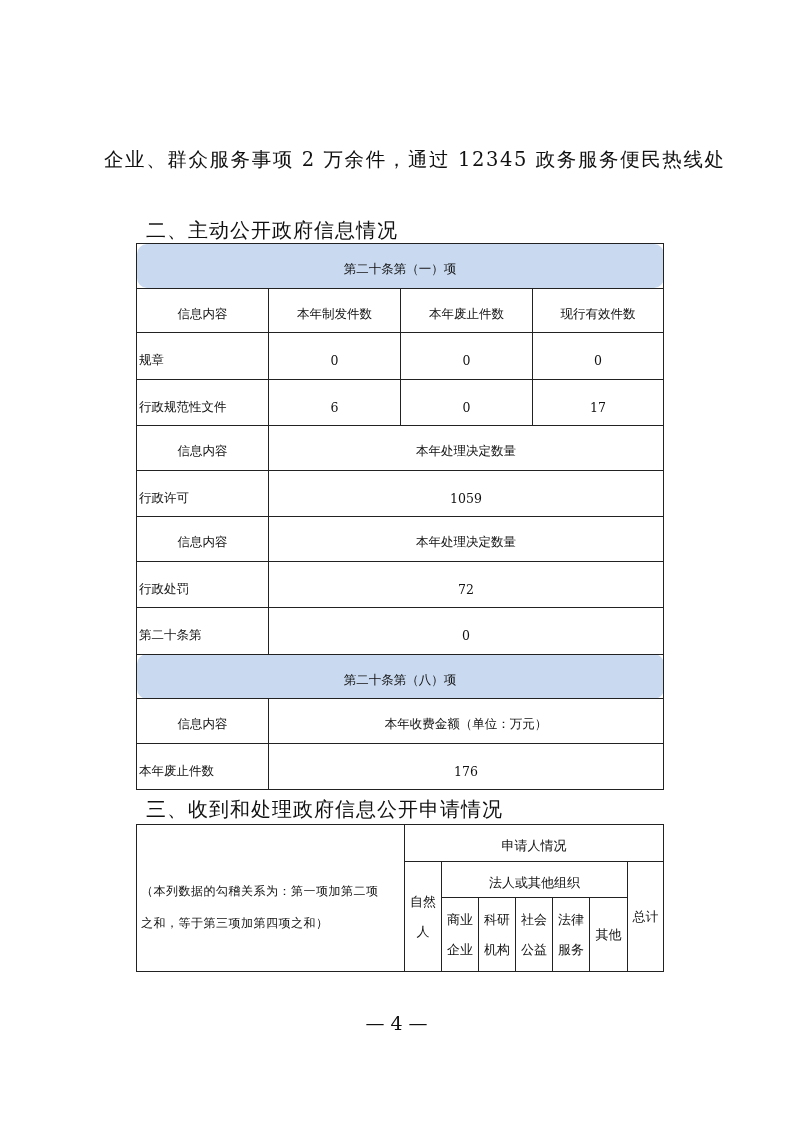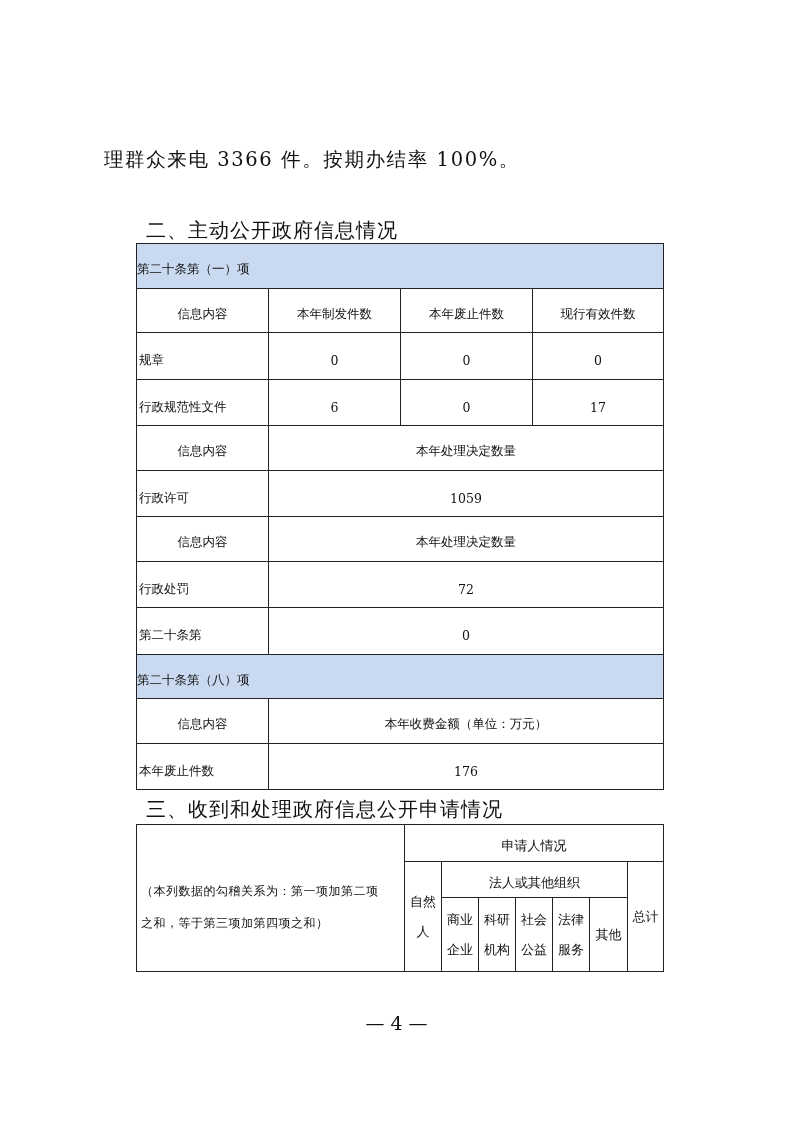--- a/index.html
+++ b/index.html
@@ -4,35 +4,35 @@
 <style>
   html, body { margin:0; padding:0; background:#ffffff; }
   body { width:793px; height:1122px; position:relative; overflow:hidden;
          font-family:"DejaVu Serif","Liberation Serif",serif; color:#111; }
   .para { position:absolute; left:104px; width:600px; font-size:19.5px; letter-spacing:1.6px; line-height:36px; }
   .para p { margin:0; white-space:nowrap; }
   .h2 { position:absolute; left:146px; font-family:"DejaVu Sans","Liberation Sans",sans-serif; font-size:20px; letter-spacing:1px; white-space:nowrap; }
   table { border-collapse:collapse; position:absolute; left:136px; table-layout:fixed; }
   td { border:1.5px solid #222; font-size:12.5px; padding:0; height:35.5px; vertical-align:middle; }
   .t1 td { font-family:"DejaVu Serif","Liberation Serif",serif; }
-  .sec td.hd { background:#c9daf0; text-align:left; padding-top:8px; }
+  .sec td.hd { background:#c9daf0; text-align:center; padding-top:8px;border-radius:10px; }
   .c { text-align:center; }
   .l { text-align:left; padding-left:2px; padding-top:10px; }
   .num { font-family:"DejaVu Sans","Liberation Sans",sans-serif; text-align:center; padding-top:10px; font-size:12.5px; }
   .hdrcell { text-align:center; padding-top:8px; }
   .t3 td { font-size:13px; height:auto; }
   .t3 .note { text-align:left; line-height:32px; font-size:12px; padding-left:4px; letter-spacing:0.5px;}
   .vt { text-align:center; line-height:30px; font-size:13px; }
   .page { position:absolute; top:1012px; left:0; width:793px; text-align:center; font-size:19px; }
 </style>
 </head>
 <body>
 
 <div class="para" style="top:142px;">
-  <p>理群众来电 3366 件。按期办结率 100%。</p>
+  <p>企业、群众服务事项 2 万余件，通过 12345 政务服务便民热线处</p>
 </div>
 
 <div class="h2" style="top:217px;">二、主动公开政府信息情况</div>
 
 <table class="t1 sec" style="top:243px; width:527px;">
   <colgroup>
       <col style="width:132px">
       <col style="width:132px">
       <col style="width:132px">
       <col style="width:131px">

